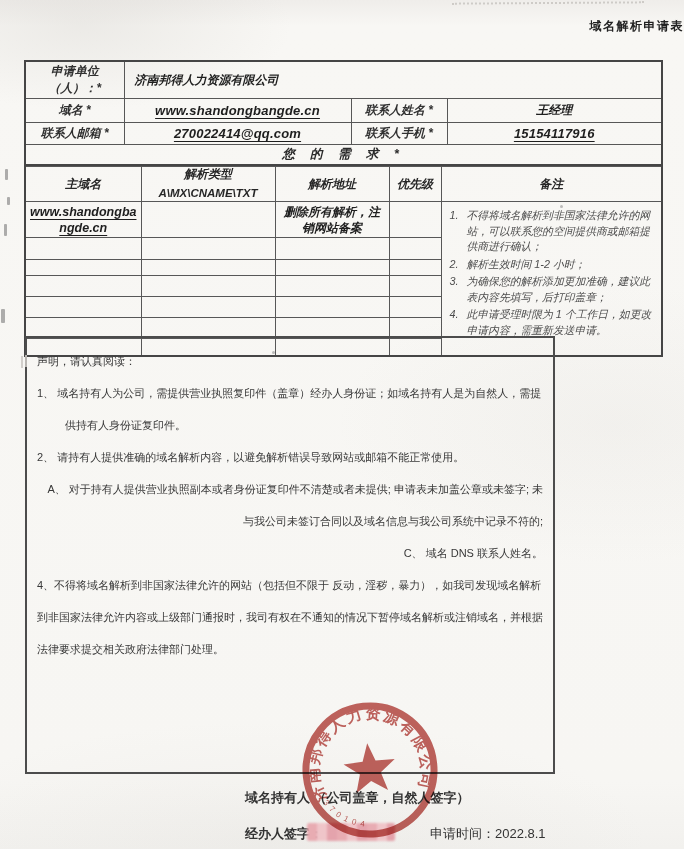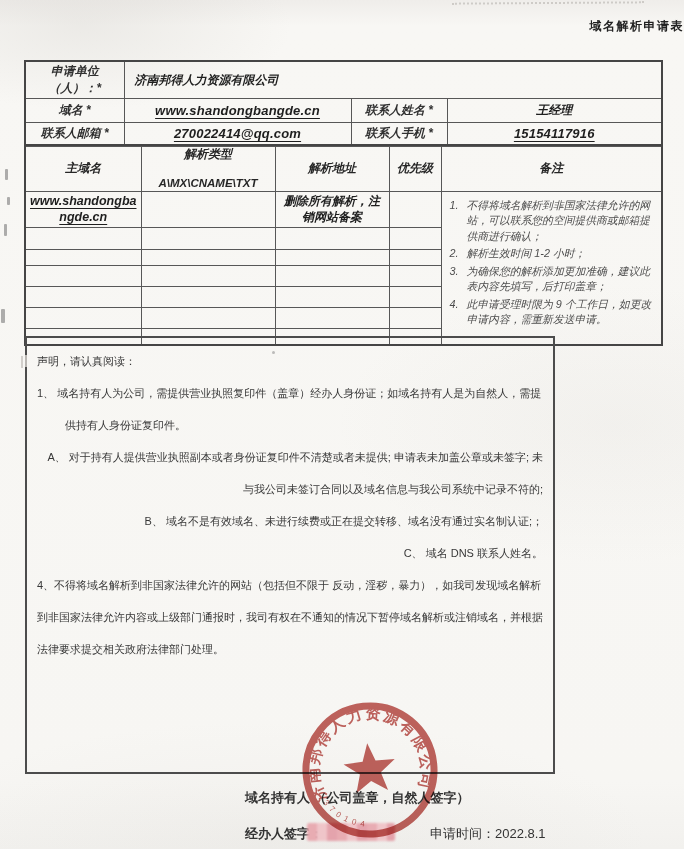--- a/index.html
+++ b/index.html
@@ -34,21 +34,21 @@
      padding:1px 3px;color:#262626;overflow:hidden;}
   .t1{border:2px solid #454545;}
   .t2{border:2px solid #454545;border-top:none;}
   .lb{font-weight:bold;color:#303030;}
   .val{font-weight:bold;color:#1e1e1e;}
   .left{text-align:left;padding-left:10px;}
   .u{text-decoration:underline;text-underline-offset:3px;margin-top:26px;}
   .latin{font-size:13px;letter-spacing:.2px;}
   .needs{font-weight:bold;letter-spacing:6px;font-size:12.5px;color:#2a2a2a;}
   .hd td{font-weight:bold;font-size:12px;line-height:13px;}
-  .sub2{font-weight:bold;font-size:11.5px;margin-top:16px;}
+  .sub2{font-weight:bold;font-size:11.5px;margin-top:6px;}
   .wrapdomain{word-break:break-all;line-height:16px;font-size:12.5px;}
   .addr{line-height:16px;}
   .remarks-cell{vertical-align:top;text-align:left;padding:6px 6px 2px 8px;}
   .remark{display:flex;font-size:10.8px;line-height:15.5px;color:#4d4d4d;margin-bottom:2px;}
   .rnum{flex:0 0 17px;}
   .rtxt{flex:1;}
   
   .decl{position:absolute;left:25px;top:336px;width:530px;height:438px;
     border:2px solid #4c4c4c;background:transparent;
     font-size:11px;line-height:32px;color:#383838;padding:7px 10px 0 10px;box-sizing:border-box;}
@@ -105,20 +105,23 @@
         <td class="lb">域名 *</td>
         <td class="val u latin">www.shandongbangde.cn</td>
         <td class="lb">联系人姓名 *</td>
         <td class="val">王经理</td>
       </tr>
       <tr style="height:22px">
         <td class="lb">联系人邮箱 *</td>
         <td class="val u latin">270022414@qq.com</td>
         <td class="lb">联系人手机 *</td>
         <td class="val u latin">15154117916</td>
+      </tr>
+      <tr style="height:18px">
+        <td class="needs" colspan="4">您 的 需 求 *</td>
       </tr>
     </tbody>
       </table>
 
     <table class="t2">
       <colgroup>
           <col style="width:116px">
           <col style="width:134px">
           <col style="width:114px">
           <col style="width:52px">
@@ -148,21 +151,21 @@
           <div class="remark">
             <span class="rnum">2.</span>
             <span class="rtxt">解析生效时间 1-2 小时；</span>
           </div>
           <div class="remark">
             <span class="rnum">3.</span>
             <span class="rtxt">为确保您的解析添加更加准确，建议此表内容先填写，后打印盖章；</span>
           </div>
           <div class="remark">
             <span class="rnum">4.</span>
-            <span class="rtxt">此申请受理时限为 9 个工作日，如更改申请内容，需重新发送申请。</span>
+            <span class="rtxt">此申请受理时限为 1 个工作日，如更改申请内容，需重新发送申请。</span>
           </div>
         </td>
       </tr>
       <tr style="height:22px">
             <td></td>
             <td></td>
             <td></td>
             <td></td>
           </tr>
       <tr style="height:16px">
@@ -195,22 +198,22 @@
             <td></td>
             <td></td>
           </tr>
     </tbody>
       </table>
   </div>
 
   <div class="decl">
     <p class="d-head">声明，请认真阅读：</p>
     <p class="d-item">1、 域名持有人为公司，需提供营业执照复印件（盖章）经办人身份证；如域名持有人是为自然人，需提供持有人身份证复印件。</p>
+    <p class="d-item">2、 请持有人提供准确的域名解析内容，以避免解析错误导致网站或邮箱不能正常使用。</p>
     <p class="d-sub">A、 对于持有人提供营业执照副本或者身份证复印件不清楚或者未提供; 申请表未加盖公章或未签字; 未与我公司未签订合同以及域名信息与我公司系统中记录不符的;</p>
-    <p class="d-sub">B、 域名不是有效域名、未进行续费或正在提交转移、域名没有通过实名制认证;；</p>
     <p class="d-sub">C、 域名 DNS 联系人姓名。</p>
     <p class="d-flush">4、不得将域名解析到非国家法律允许的网站（包括但不限于 反动，淫秽，暴力），如我司发现域名解析到非国家法律允许内容或上级部门通报时，我司有权在不通知的情况下暂停域名解析或注销域名，并根据法律要求提交相关政府法律部门处理。</p>
   </div>
 
   <div class="foot-line1">域名持有人 （公司盖章，自然人签字）</div>
   <div class="foot-op">经办人签字：</div>
   <div class="redact"></div>
   <div class="foot-time"><span>申请时间：</span><span>2022.8.1</span></div>
 
   <svg class="stamp" width="156" height="156" viewBox="-78 -78 156 156">

